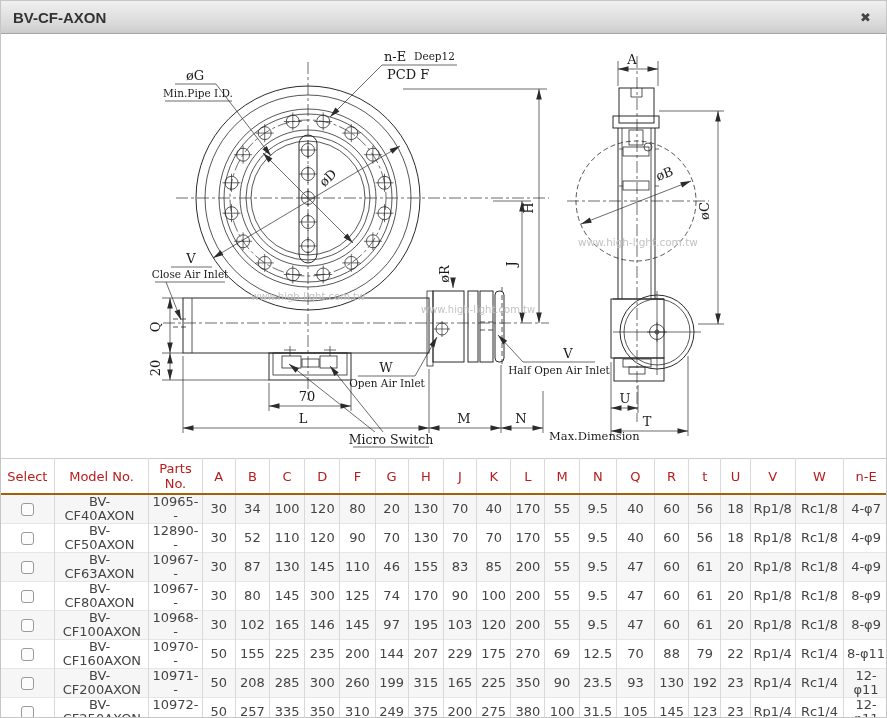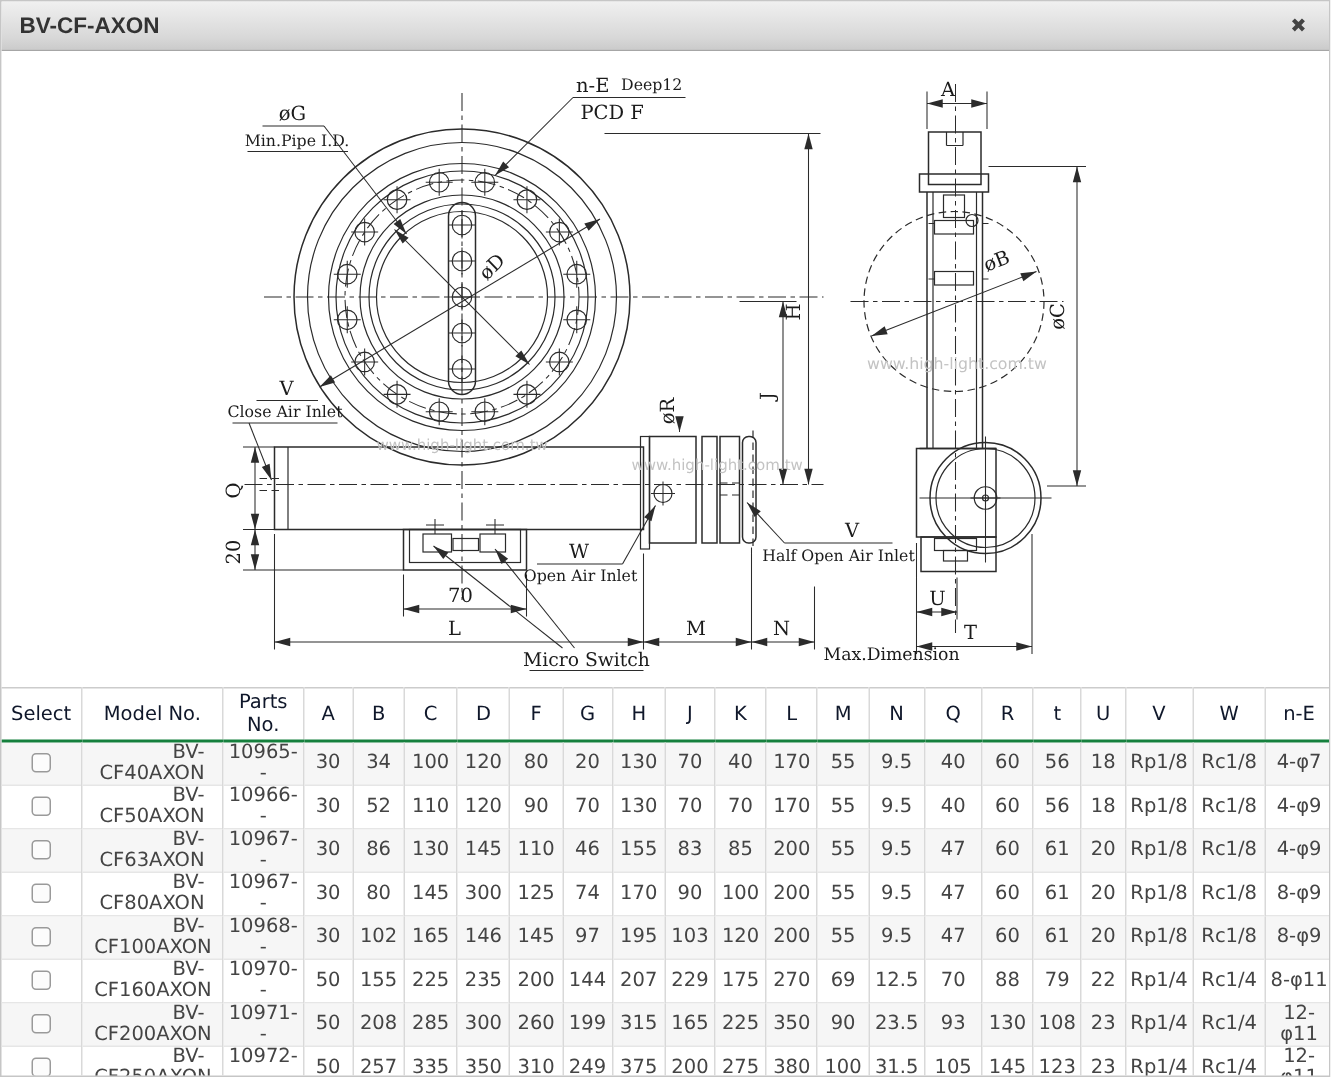--- a/index.html
+++ b/index.html
@@ -20,26 +20,26 @@
   .hd { stroke:#2b2b2b; stroke-width:.8; fill:none; stroke-dasharray:5 3; }
   text.cad { font-family:"DejaVu Serif",serif; font-size:13px; fill:#1b1b1b; }
   text.cads { font-family:"DejaVu Serif",serif; font-size:10.5px; fill:#1b1b1b; }
   text.cadm { font-family:"DejaVu Serif",serif; font-size:12.5px; fill:#1b1b1b; }
   text.wm { font-family:"DejaVu Sans",sans-serif; font-size:10px; fill:#c3c3c3; }
   
   table { width:887px; border-collapse:collapse; table-layout:fixed; font-size:13px; color:#444;
           border-top:1px solid #ccc; }
   th, td { border-right:1px solid #d9d9d9; text-align:center; vertical-align:middle; overflow:hidden; }
   th:last-child, td:last-child { border-right:none; }
-  thead th { font-weight:normal; color:#0f172a; height:34px; padding:2px 5px; line-height:15px;
-             border-bottom:2px solid #15803d; background:#fff; }
+  thead th { font-weight:normal; color:#b91c1c; height:34px; padding:2px 5px; line-height:15px;
+             border-bottom:2px solid #a16207; background:#fff; }
   tbody td { height:28px; padding:0 2px; line-height:14px; border-top:1px solid #e6e6e6; }
   tbody tr:first-child td { border-top:none; }
   tbody tr:nth-child(odd) { background:#f6f6f6; }
-  td.model { text-align:right; padding:0 12px 0 8px; }
+  td.model { text-align:center; padding:0 12px 0 8px; }
   input[type=checkbox] { appearance:none; -webkit-appearance:none; width:13px; height:13px;
       border:1px solid #9a9a9a; border-radius:3px; background:#fcfcfc; margin:0; vertical-align:middle; }
 </style>
 </head>
 <body>
 
 <div class="page">
 
   <div class="titlebar">
     <span class="title">BV-CF-AXON</span>
@@ -322,21 +322,21 @@
           <td>60</td>
           <td>56</td>
           <td>18</td>
           <td>Rp1/8</td>
           <td>Rc1/8</td>
           <td>4-φ7</td>
         </tr>
         <tr>
           <td><input type="checkbox" style=""></td>
           <td class="model">BV-CF50AXON</td>
-          <td>10966--</td>
+          <td>12890--</td>
           <td>30</td>
           <td>52</td>
           <td>110</td>
           <td>120</td>
           <td>90</td>
           <td>70</td>
           <td>130</td>
           <td>70</td>
           <td>70</td>
           <td>170</td>
@@ -348,21 +348,21 @@
           <td>18</td>
           <td>Rp1/8</td>
           <td>Rc1/8</td>
           <td>4-φ9</td>
         </tr>
         <tr>
           <td><input type="checkbox" style=""></td>
           <td class="model">BV-CF63AXON</td>
           <td>10967--</td>
           <td>30</td>
-          <td>86</td>
+          <td>87</td>
           <td>130</td>
           <td>145</td>
           <td>110</td>
           <td>46</td>
           <td>155</td>
           <td>83</td>
           <td>85</td>
           <td>200</td>
           <td>55</td>
           <td>9.5</td>
@@ -457,21 +457,21 @@
           <td>260</td>
           <td>199</td>
           <td>315</td>
           <td>165</td>
           <td>225</td>
           <td>350</td>
           <td>90</td>
           <td>23.5</td>
           <td>93</td>
           <td>130</td>
-          <td>108</td>
+          <td>192</td>
           <td>23</td>
           <td>Rp1/4</td>
           <td>Rc1/4</td>
           <td>12-φ11</td>
         </tr>
         <tr>
           <td><input type="checkbox" style=""></td>
           <td class="model">BV-CF250AXON</td>
           <td>10972--</td>
           <td>50</td>

